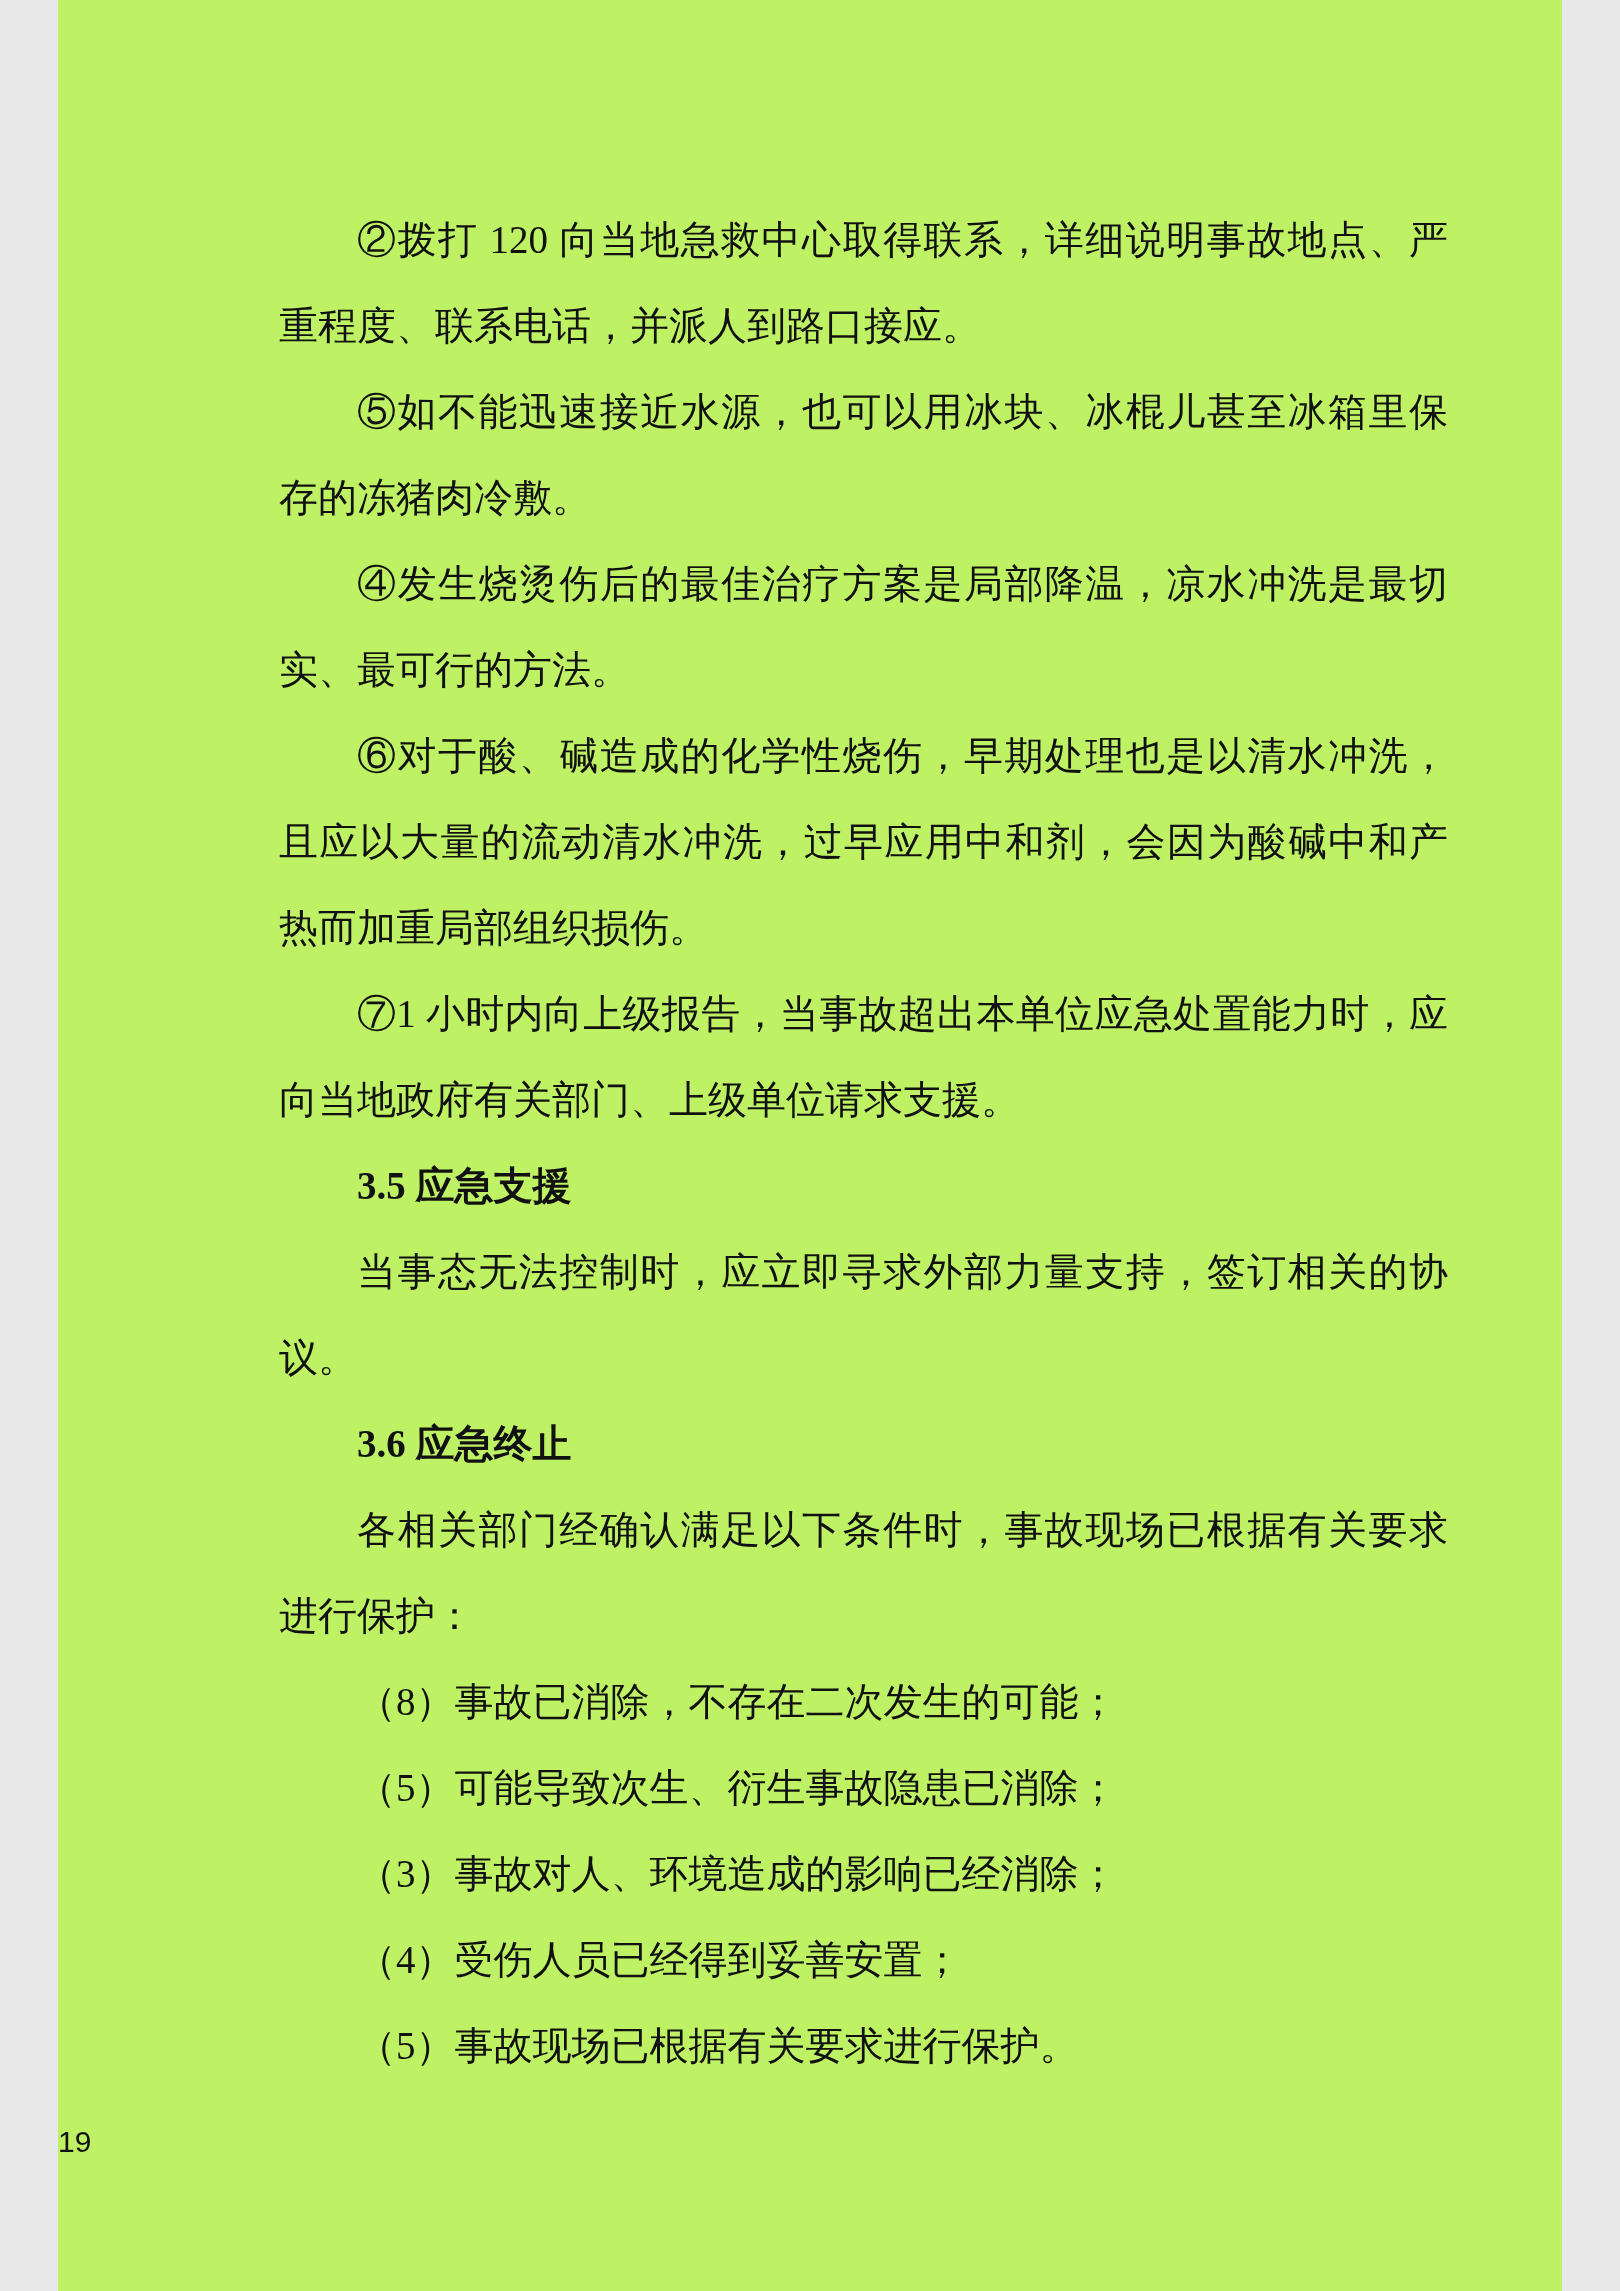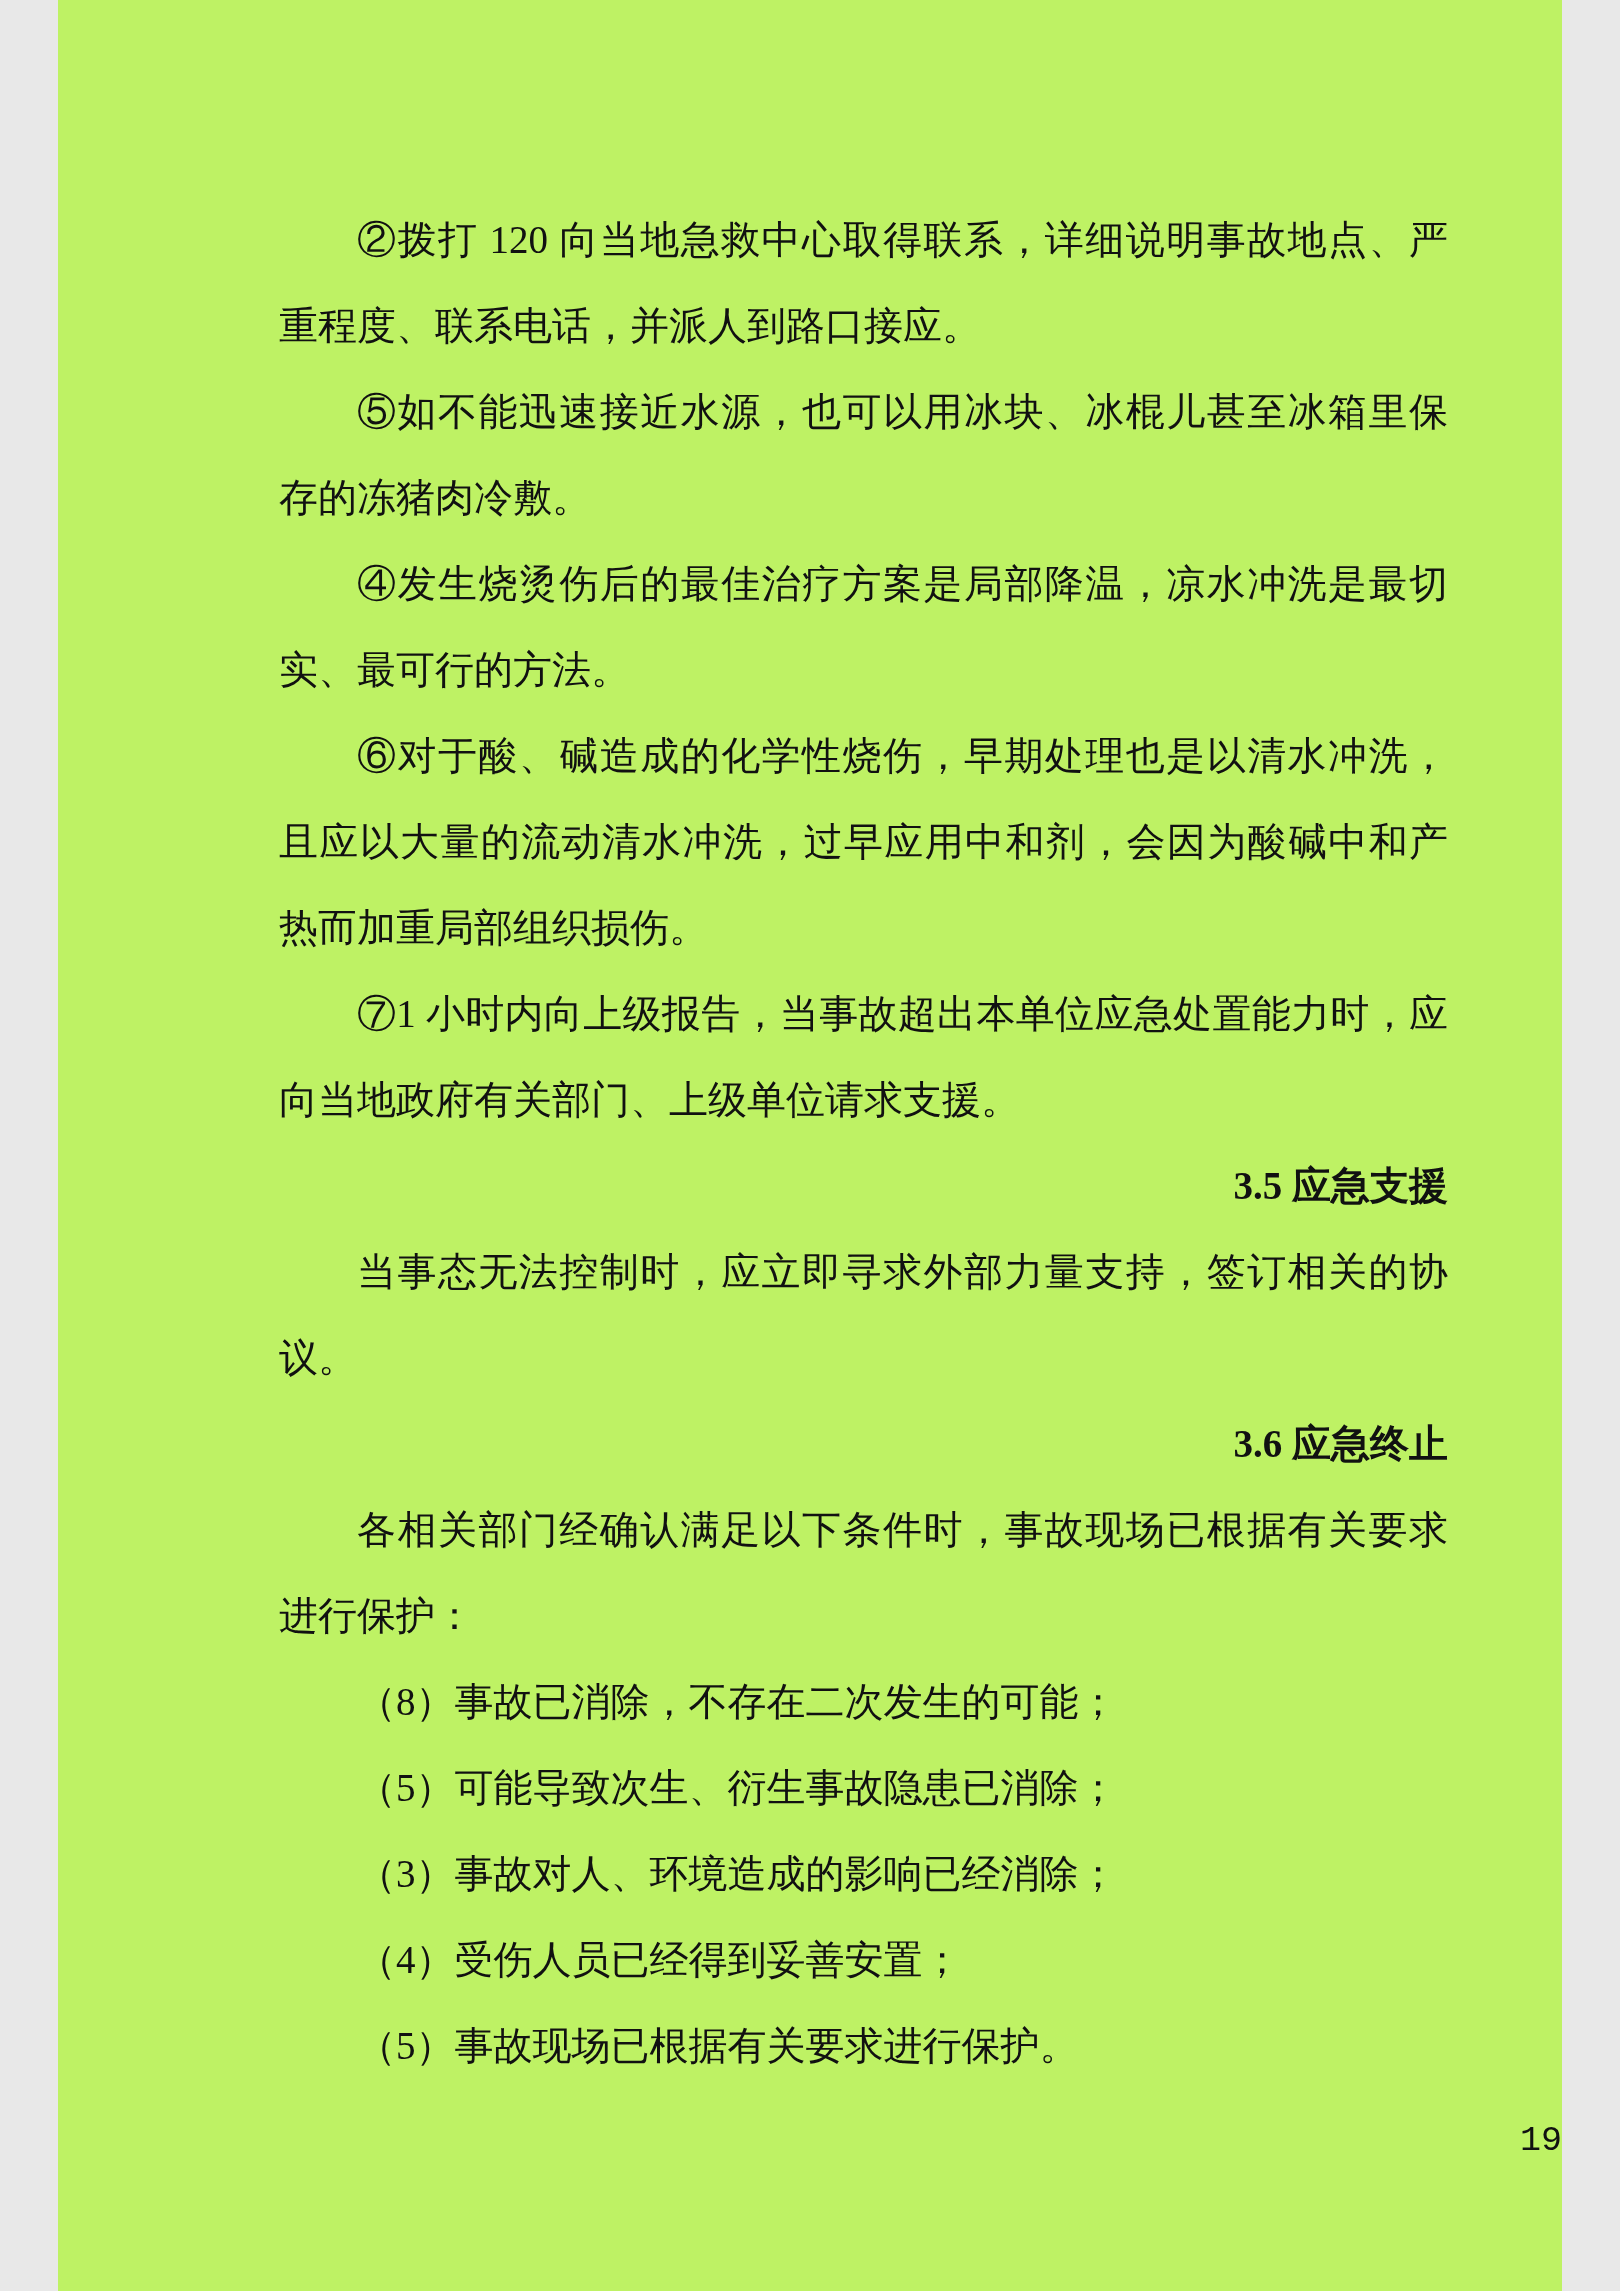--- a/index.html
+++ b/index.html
@@ -27,30 +27,30 @@
     font-family: "Liberation Serif", "DejaVu Serif", serif;
     font-size: 39px;
     line-height: 86px;
     color: #111111;
     text-align: justify;
     text-indent: 2em;
     letter-spacing: 0;
   }
   .para.heading {
     font-weight: bold;
-    text-align: right;
+    text-align: left;
   }
   .page-number {
     position: absolute;
     left: 0;
     top: 2125px;
     width: 100%;
-    text-align: right;
-    font-family: Liberation Mono, monospace;
-    font-size: 35px;
+    text-align: left;
+    font-family: Liberation Sans, sans-serif;
+    font-size: 30px;
     line-height: 33px;
     color: #111111;
   }
 </style>
 </head>
 <body>
 
 <div class="page">
 
   <div class="content">

